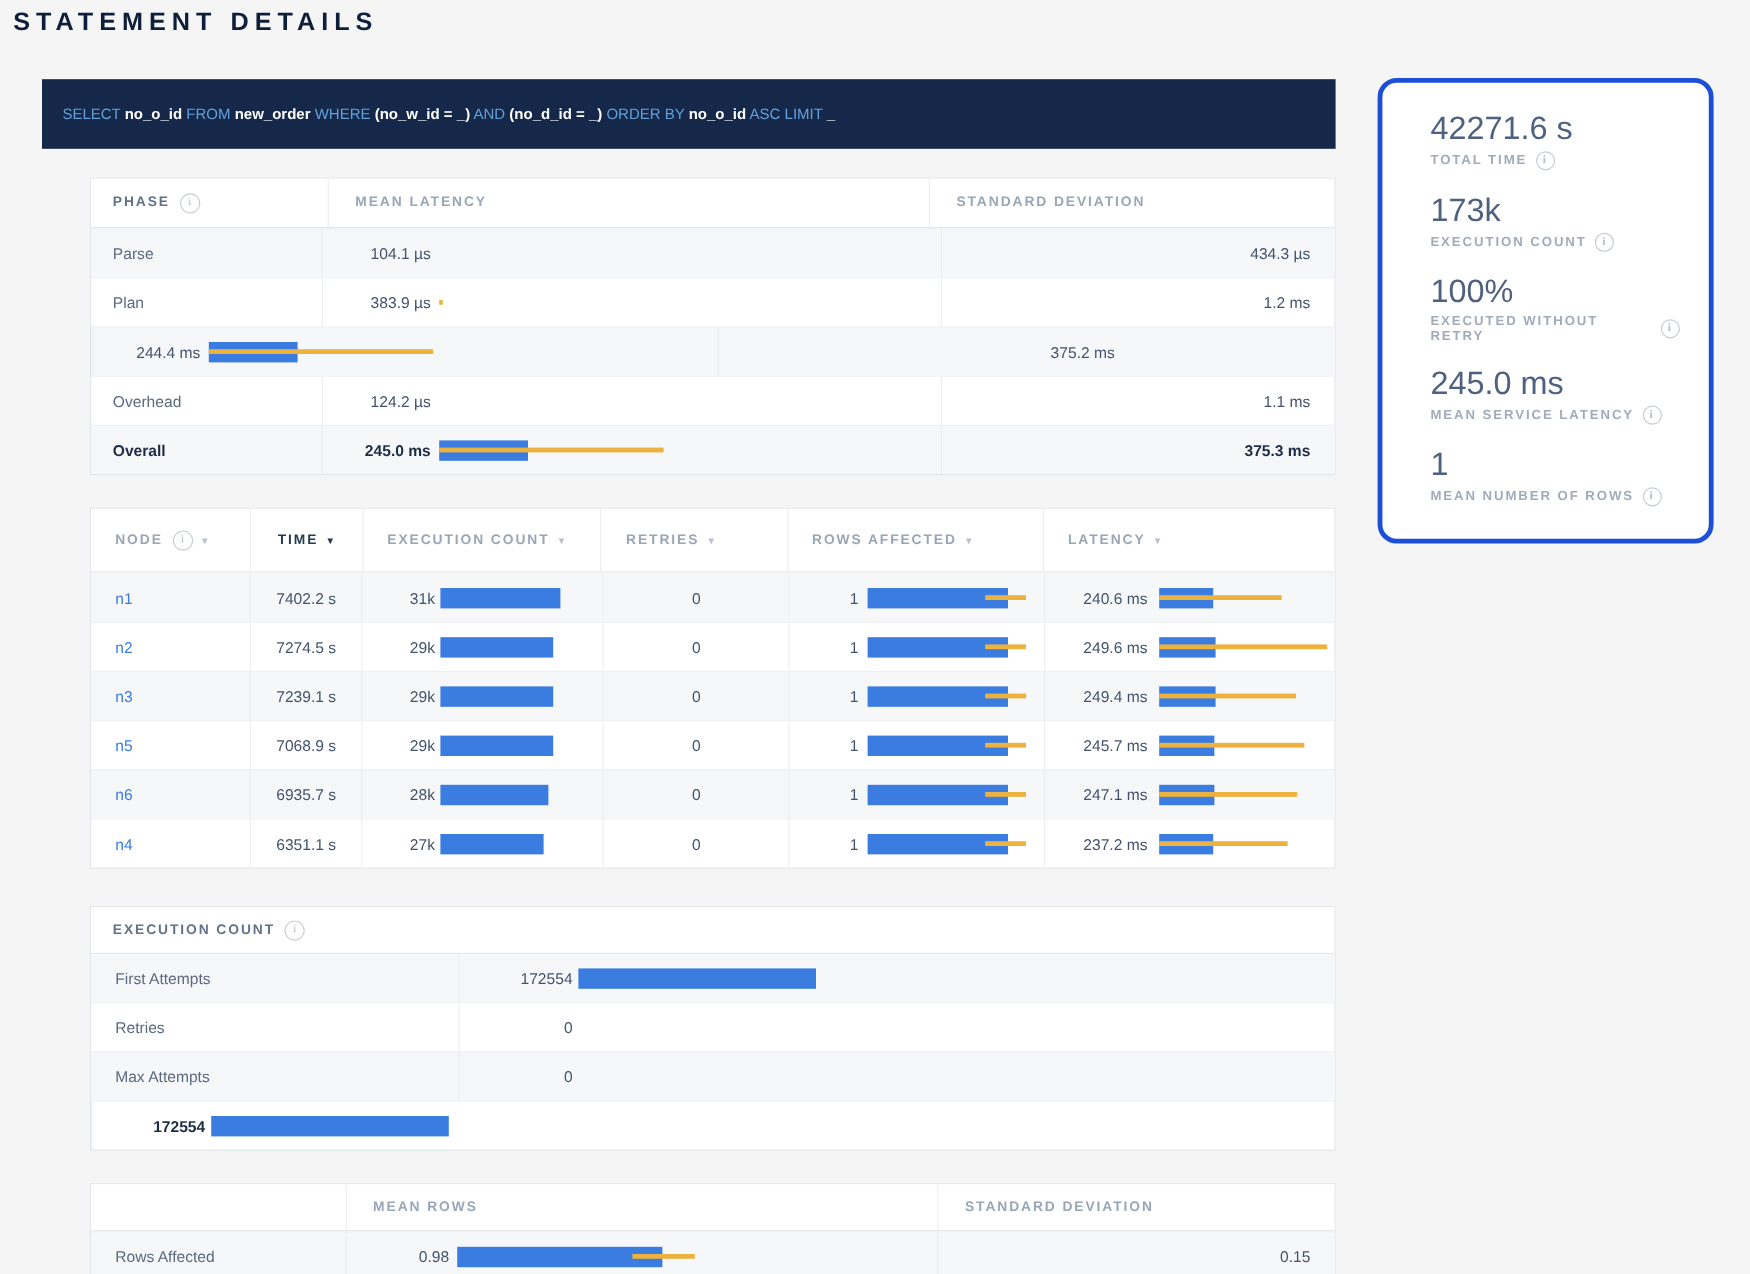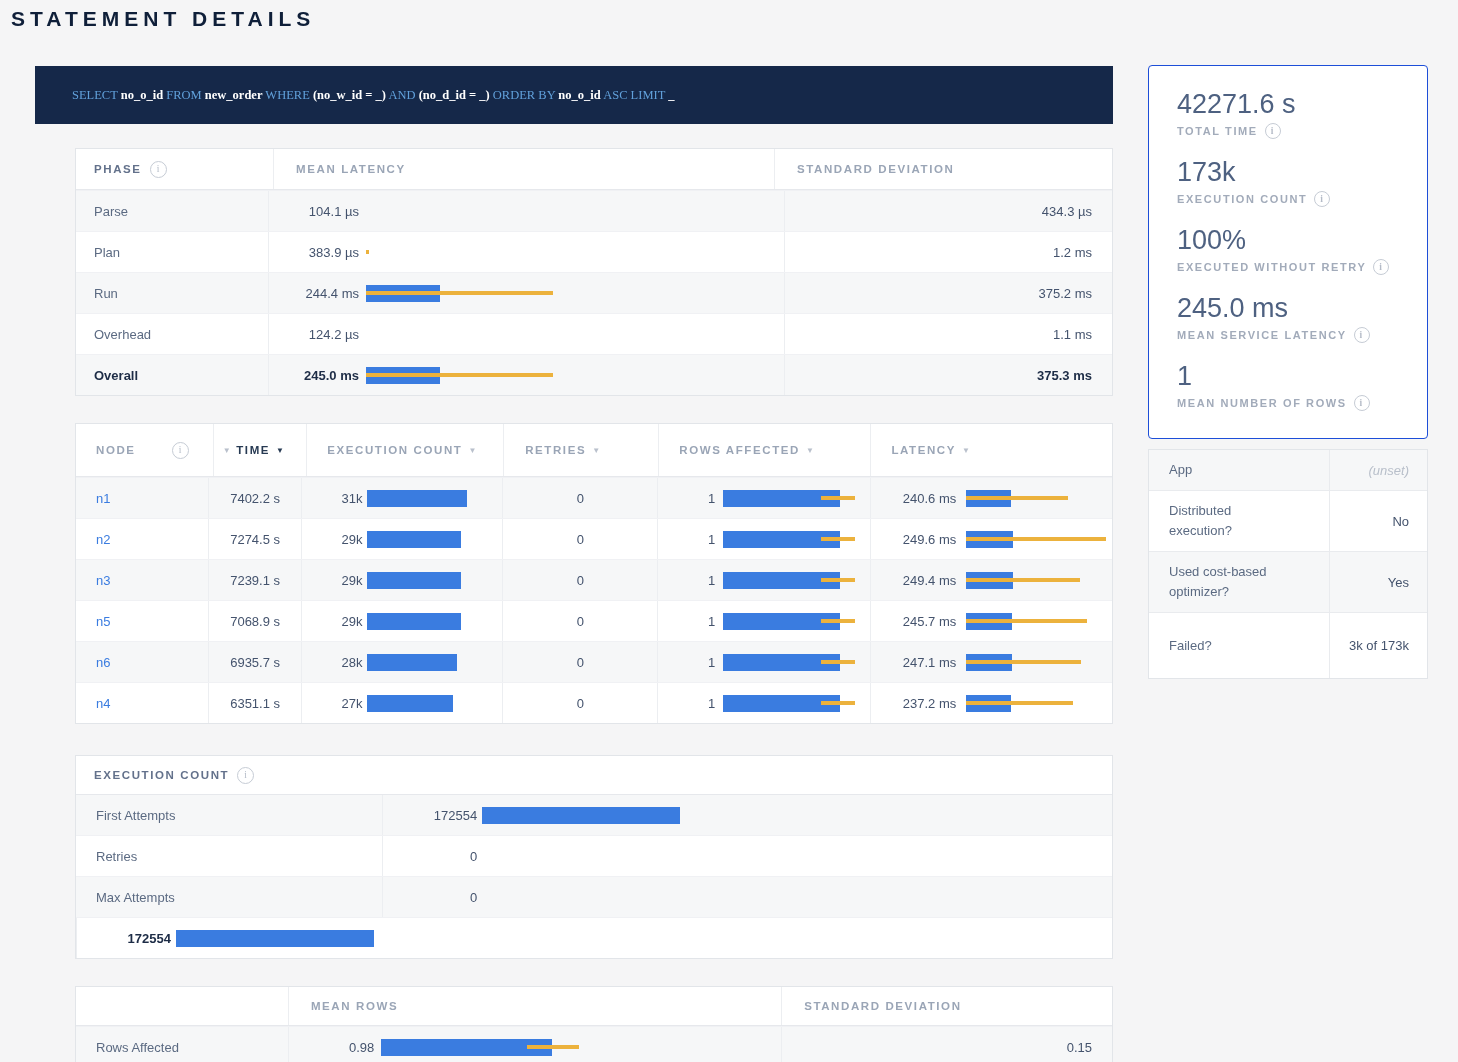--- a/index.html
+++ b/index.html
@@ -13,21 +13,21 @@
     font-size:21px;font-weight:700;letter-spacing:5px;color:#0f1f39;
   }
   .main{position:absolute;left:35px;top:66px;width:1078px;}
   .sidebar{position:absolute;left:1148px;top:65px;width:280px;}
 
   
   .sql-box{
     height:58px;background:#152849;display:flex;align-items:center;
     padding:0 17px;box-sizing:border-box;margin-bottom:24px;
   }
-  .sql{font-family:Liberation Serif, serif;font-size:12.5px;white-space:pre;margin-left:20px;}
+  .sql{font-family:Liberation Sans, sans-serif;font-size:12.5px;white-space:pre;}
   .sql .kw{color:#61a0da;}
   .sql .id{color:#ffffff;font-weight:700;}
 
   
   .tbl{background:#ffffff;border:1px solid #e2e5e9;box-sizing:border-box;margin-bottom:27px;margin-left:40px;}
   .tr{display:flex;align-items:stretch;height:40px;}
   .tr.stripe{background:#f6f7f8;}
   .tr + .tr{border-top:1px solid #f0f1f4;}
   .tr.head{border-bottom:1px solid #e6e8ec;background:#ffffff;}
   .cell{display:flex;align-items:center;box-sizing:border-box;}
@@ -57,21 +57,21 @@
 
   
   .pc1{width:205px;padding-left:18px;}
   .pc2{width:522px;}
   .pc2 .val{width:90px;}
   .pc2 .bar{width:418px;margin-left:7px;}
   .pc3{width:351px;justify-content:flex-end;padding-right:20px;}
 
   
   .node-head{height:52px;}
-  .nc1{width:137px;padding-left:20px;gap:28px;}
+  .nc1{width:137px;padding-left:20px;}
   .nc2{width:98px;justify-content:center;}
   .nc3{width:206px;}
   .nc3.hd{padding-left:20px;}
   .nc3 .val{width:60px;}
   .nc3 .bar{width:135px;margin-left:5px;}
   .nc4{width:162px;}
   .nc4.hd{padding-left:21px;}
   .nc4.bd{justify-content:center;}
   .nc5{width:222px;}
   .nc5.hd{padding-left:20px;}
@@ -94,22 +94,22 @@
   .rc1{width:220px;padding-left:20px;}
   .rc2{width:513px;}
   .rc2.hd{padding-left:22px;}
   .rc2 .val{width:85px;}
   .rc2 .bar{width:213px;margin-left:7px;}
   .rc3{width:343px;justify-content:flex-end;padding-right:20px;}
   .rc3.hd{justify-content:flex-start;padding-left:22px;}
 
   
   .stats-card{
-    background:#fff;border:1px solid #1d4ed8;border-radius:4px;
-    padding:22px 24px 10px 28px;box-sizing:border-box;margin-bottom:10px;min-height:372px;
+    background:#fff;border:4px solid #1d4ed8;border-radius:16px;
+    padding:22px 24px 10px 40px;box-sizing:border-box;margin-bottom:10px;min-height:372px;
   }
   .stat{margin-bottom:17px;}
   .stat-value{font-size:27px;line-height:33px;color:#4e6181;}
   .stat-label{margin-top:2px;font-size:11px;letter-spacing:1.6px;color:#a2abba;font-weight:700;display:flex;align-items:center;}
   .stat-label .info{margin-left:7px;width:14px;height:14px;line-height:14px;}
 
   
   .app-tbl{background:#fff;border:1px solid #e2e5e9;box-sizing:border-box;}
   .app-row{display:flex;align-items:center;}
   .app-row.stripe{background:#f6f7f8;}
@@ -166,23 +166,20 @@
           <span class="val num-right" style="width:90px;">383.9 µs</span>
         <div class="bar">
             <div class="bar-yellow" style="left: 0%; width: 0.8%;"></div>
           </div>
         </div>
       <div class="cell pc3 bl">
           <span class="val">1.2 ms</span>
         </div>
     </div>
     <div class="tr stripe">
-      <div class="cell pc1">
-          <span class="lbl">Run</span>
-        </div>
       <div class="cell pc2 bl">
           <span class="val num-right" style="width:90px;">244.4 ms</span>
         <div class="bar">
             <div class="bar-blue" style="width: 17.8%;"></div>
             <div class="bar-yellow" style="left: 0%; width: 44.8%;"></div>
           </div>
         </div>
       <div class="cell pc3 bl">
           <span class="val">375.2 ms</span>
         </div>
@@ -538,31 +535,13 @@
     </div>
     <div class="stat">
       <div class="stat-value">1</div>
       <div class="stat-label">
           <span>MEAN NUMBER OF ROWS</span>
           <span class="info">i</span>
         </div>
     </div>
   </div>
 
-  <div class="app-tbl">
-    <div class="app-row stripe h40">
-      <div class="app-label">App</div>
-      <div class="app-value muted">(unset)</div>
-    </div>
-    <div class="app-row h60">
-      <div class="app-label">Distributed execution?</div>
-      <div class="app-value">No</div>
-    </div>
-    <div class="app-row stripe h60">
-      <div class="app-label">Used cost-based optimizer?</div>
-      <div class="app-value">Yes</div>
-    </div>
-    <div class="app-row h65">
-      <div class="app-label">Failed?</div>
-      <div class="app-value">3k of 173k</div>
-    </div>
-  </div>
 </div>
 
 </body></html>

